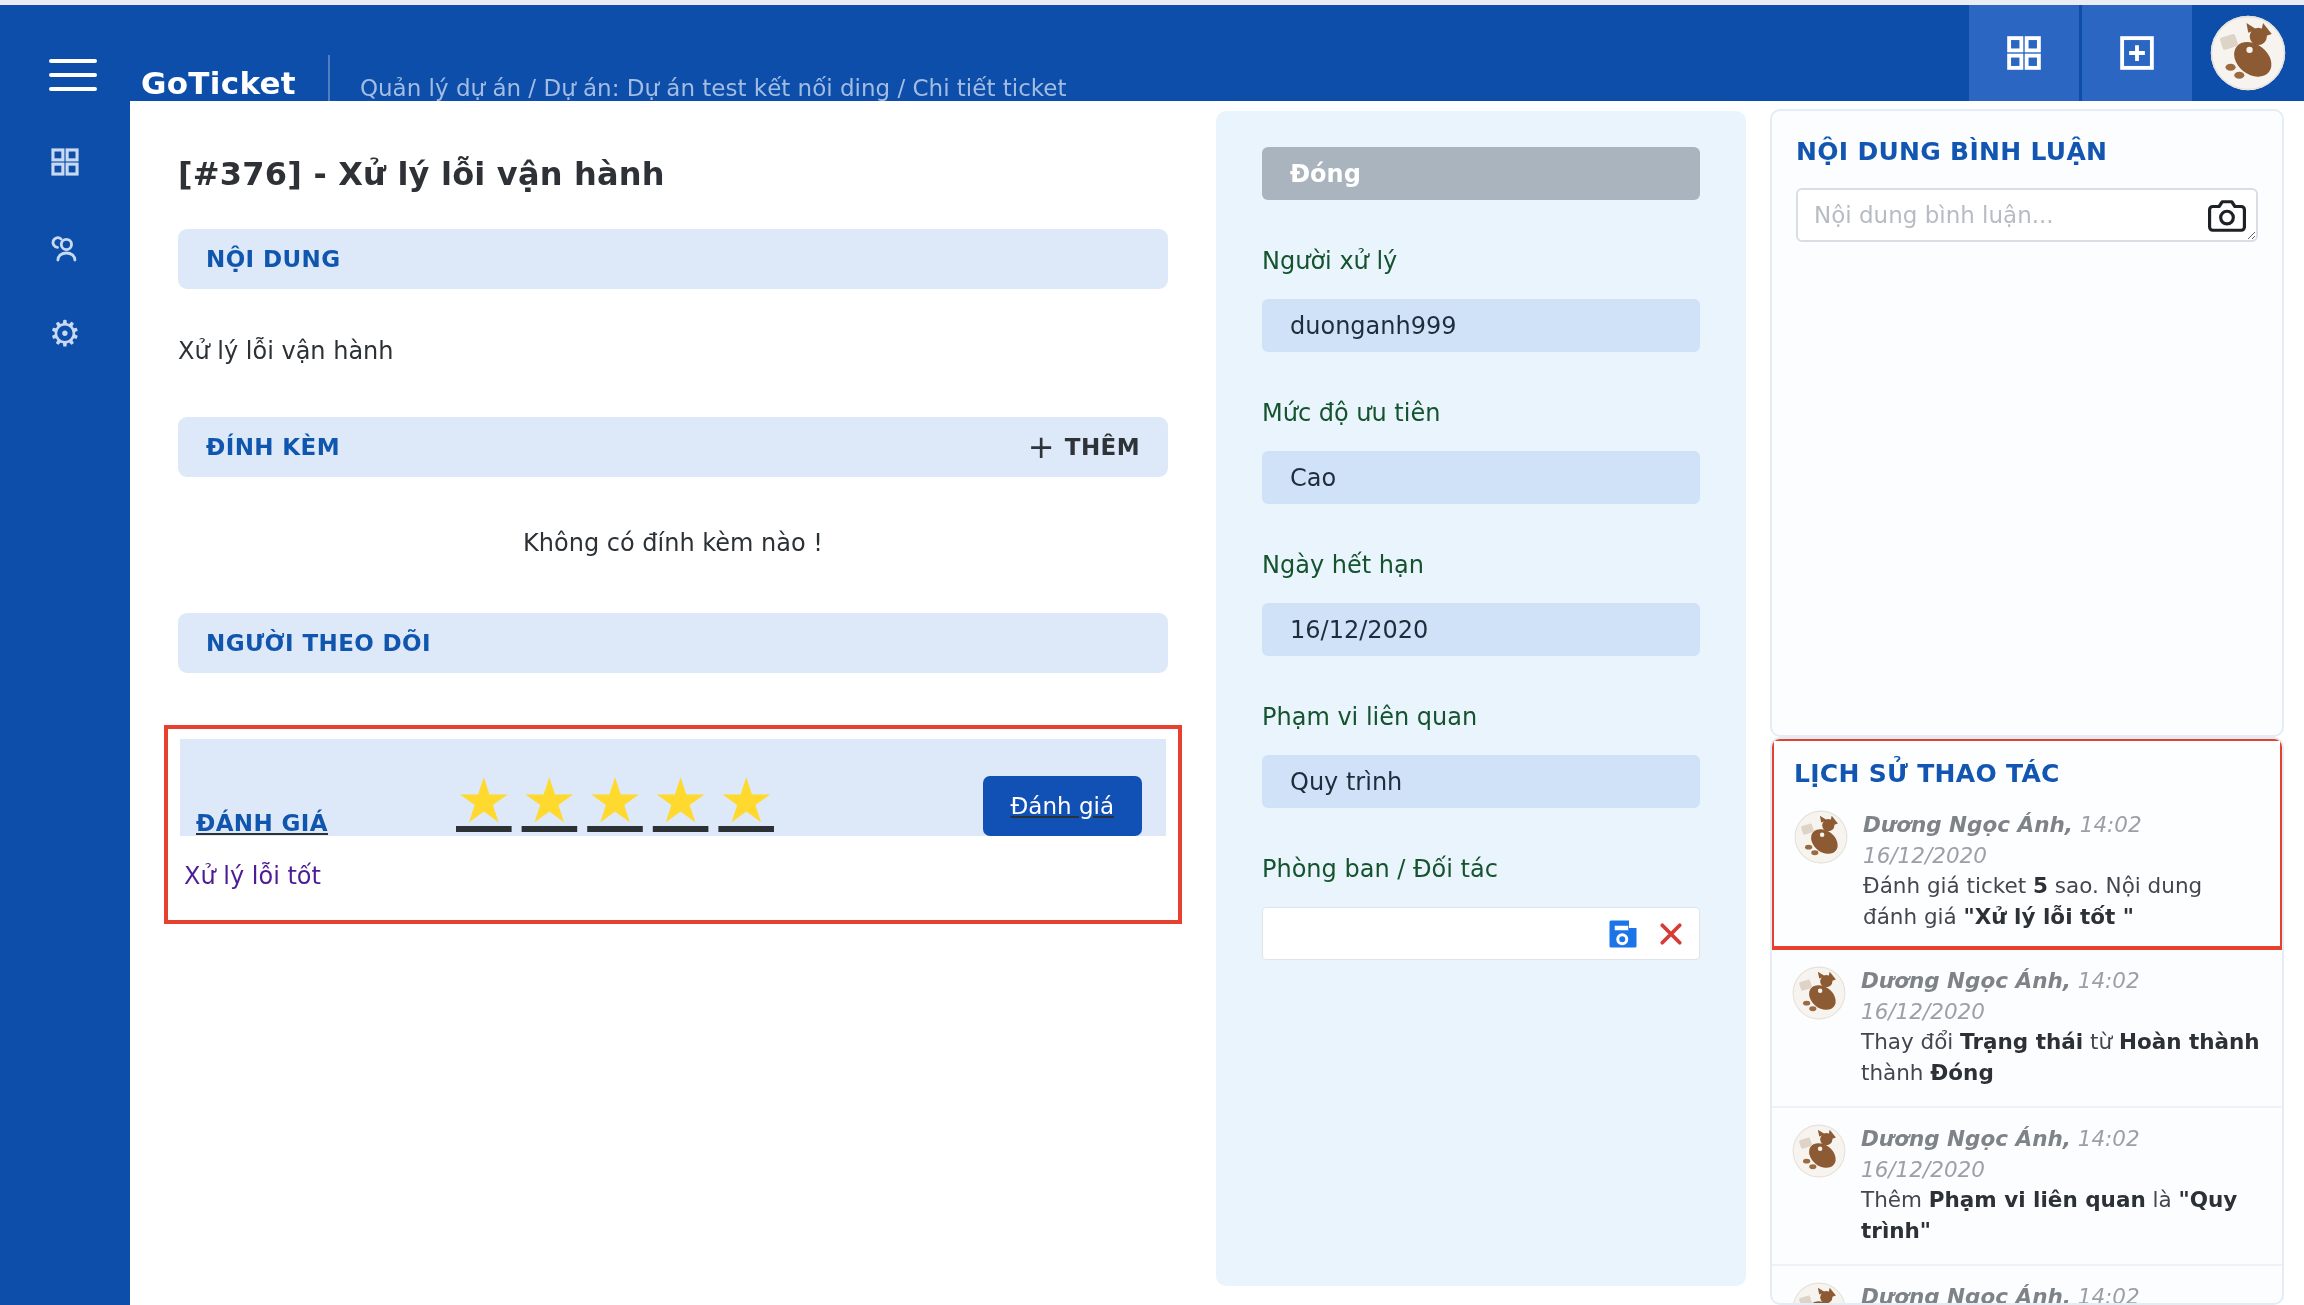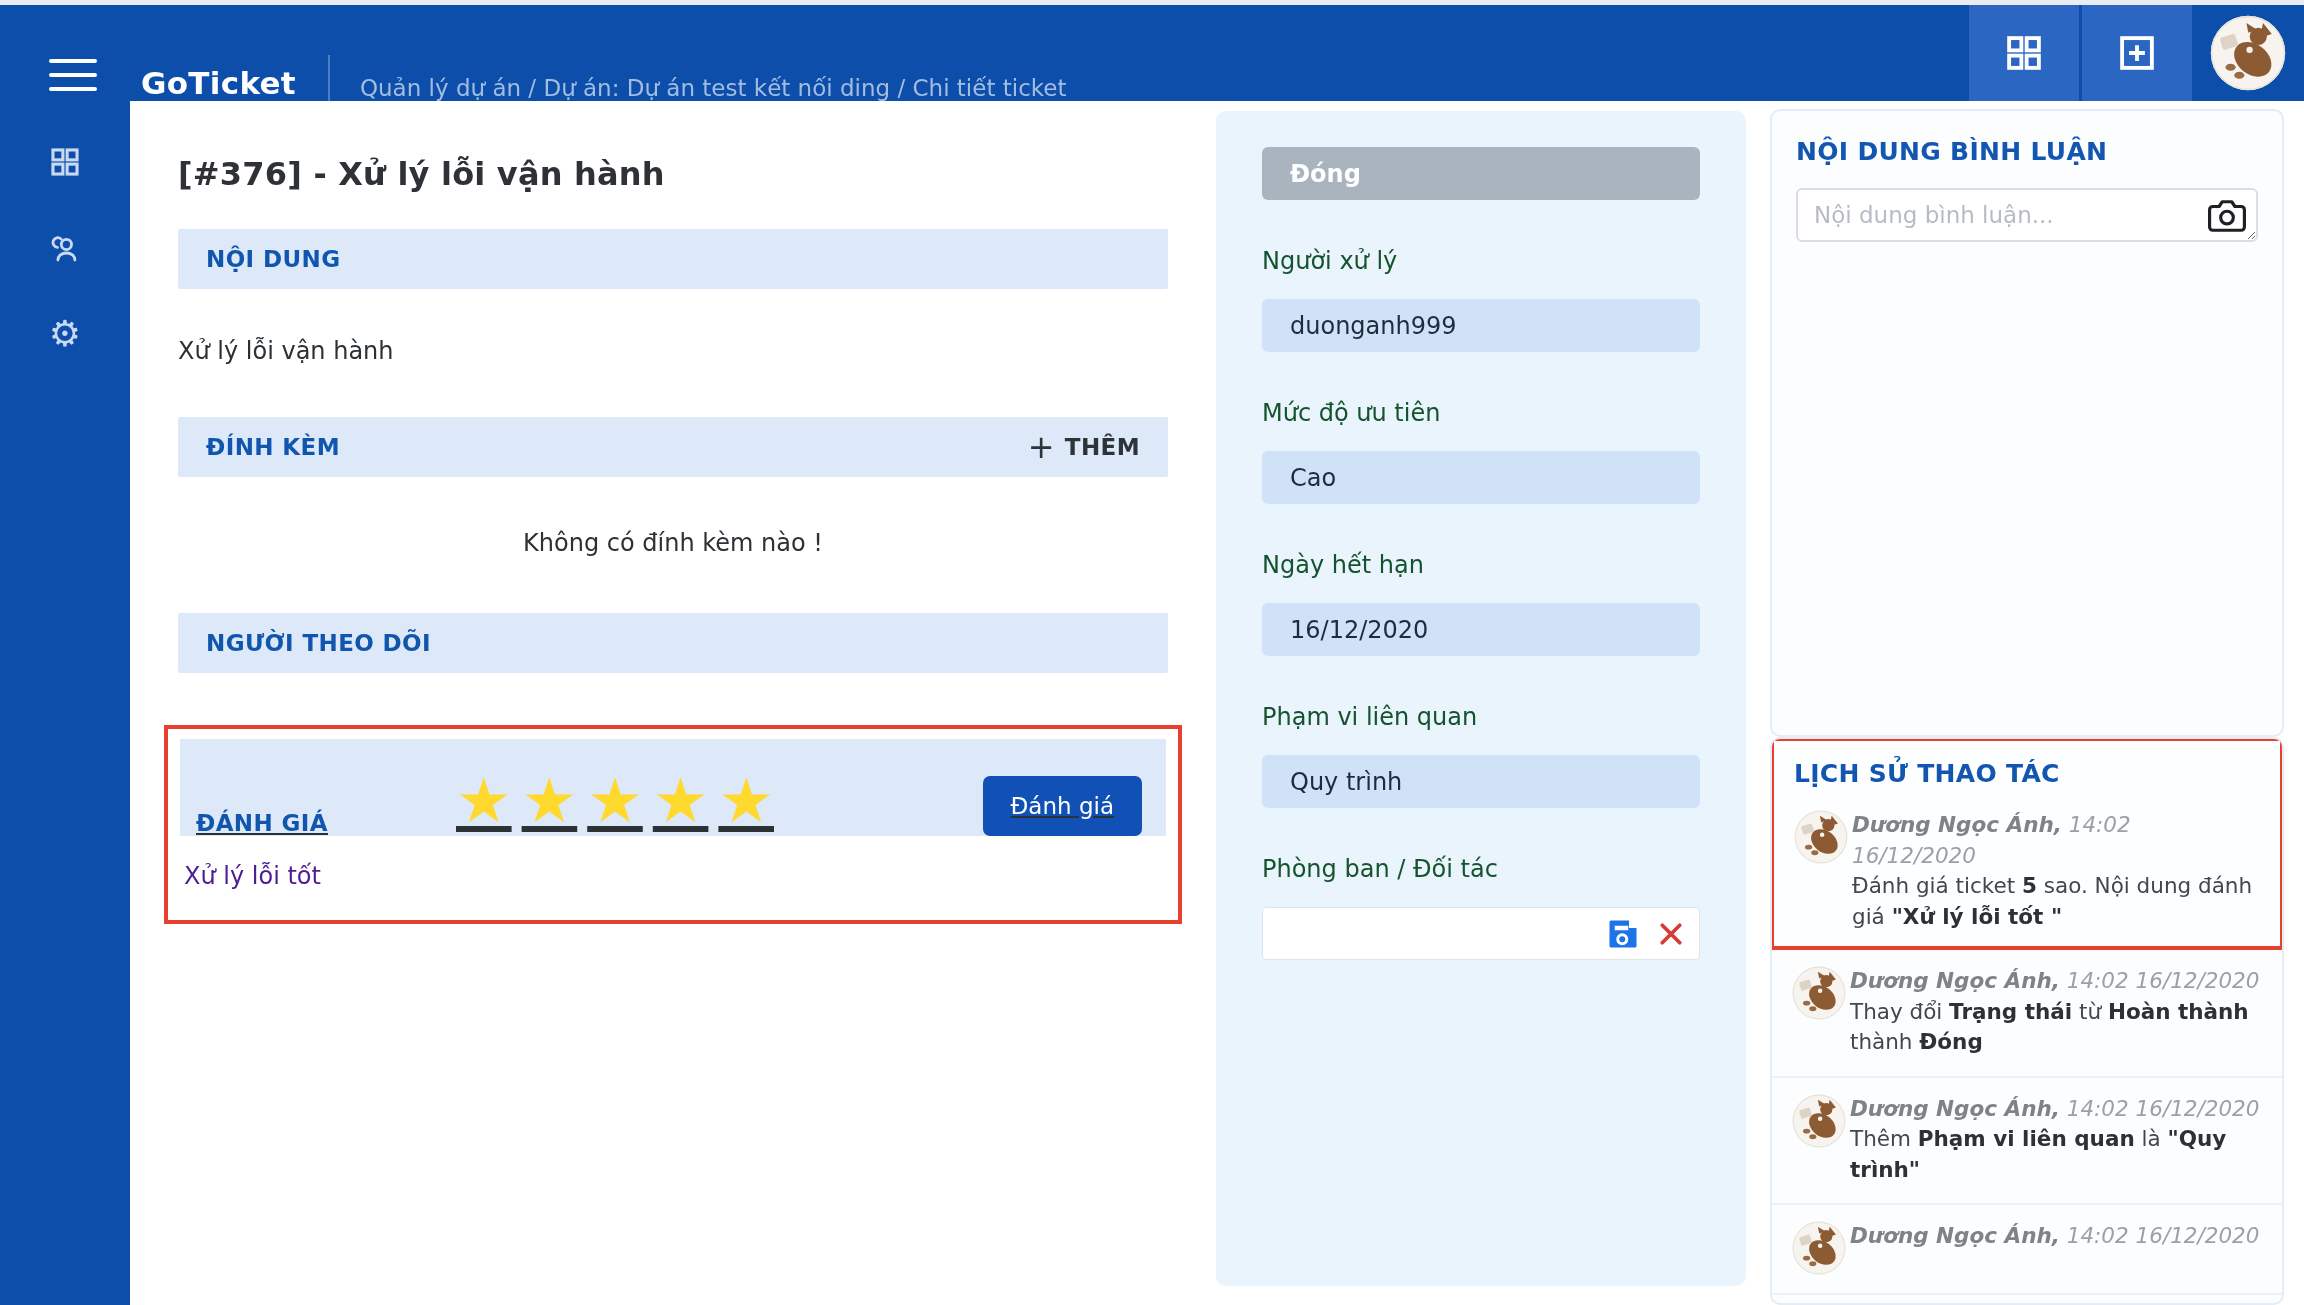--- a/index.html
+++ b/index.html
@@ -39,21 +39,21 @@
   .main { width:1086px; flex:none; padding:54px 48px 0; }
   .ticket-title { font-size:32px; font-weight:700; color:#2e3237; margin-bottom:36px; letter-spacing:.2px; }
   .actions { display:flex; align-items:center; margin-bottom:42px; }
   .btn { border:none; cursor:pointer; display:inline-flex; align-items:center; gap:14px; color:#fff; font-size:23px; font-family:inherit; border-radius:7px; }
   .btn svg { width:28px; height:28px; }
   .btn-report { background:#e2690e; height:53px; padding:0 26px; }
   .btn-follow { background:#1150b4; height:53px; padding:0 26px; margin-left:25px; }
   .created { margin-left:auto; font-style:italic; font-size:23px; color:#8a8f94; }
   .created b { color:#26292d; font-weight:700; }
 
-  .section-bar { height:60px; background:#dde9f8; border-radius:2px; display:flex; align-items:center; padding:0 28px; }
+  .section-bar { height:60px; background:#dde9f8; border-radius:9px; display:flex; align-items:center; padding:0 28px; }
   .section-title { color:#1156ae; font-weight:700; font-size:23px; letter-spacing:.4px; }
   .section-body { font-size:24px; color:#2c3136; padding:48px 0 52px; }
   .add-btn { margin-left:auto; background:none; border:none; cursor:pointer; display:flex; align-items:center; gap:10px; color:#2e3338; font-size:23px; font-weight:600; letter-spacing:.4px; font-family:inherit; }
   .add-btn .plus { font-size:32px; font-weight:400; line-height:1; }
   .empty-text { text-align:center; font-size:24px; color:#2c3136; padding:52px 0 56px; }
 
   .rating-annotation { border:4px solid #e8402e; margin:52px -14px 0; padding:10px 12px 0; background:#fff; }
   .rating-bar { height:97px; background:#dde9f8; display:flex; align-items:flex-end; padding:0 24px 0 16px;text-decoration:underline; }
   .stars { margin-left:128px; display:flex; gap:10px; align-items:center; }
   .star { font-size:62px; line-height:1; color:#ffd92e; cursor:pointer; transform:translateY(-4px); }
@@ -78,21 +78,21 @@
   .comment-box { position:relative; margin-top:22px; }
   .comment-box textarea { width:100%; height:54px; border:2px solid #d9dee4; border-radius:6px; padding:12px 62px 12px 16px; font-size:23px; font-family:inherit; color:#2c3136; background:#fff; resize:both; }
   .comment-box textarea::placeholder { color:#b7bcc3; }
   .camera-btn { position:absolute; right:12px; top:9px; background:none; border:none; cursor:pointer; color:#1d2126; }
   .camera-btn svg { width:38px; height:38px; }
 
   .history-card { flex:1; min-height:0; overflow:hidden; }
   .history-annotation { border:4px solid #e8402e; margin:-2px -2px 0; padding:18px 20px 6px; background:#fdfeff; }
   .history-annotation .panel-title { display:block; margin-bottom:12px; }
   .h-list { padding:0; }
-  .h-item { display:flex; gap:4px; padding:16px 20px 18px;justify-content:flex-end; }
+  .h-item { display:flex; gap:15px; padding:16px 20px 18px;justify-content:flex-end; }
   .h-list .h-item { border-bottom:2px solid #eef1f5; }
   .history-annotation .h-item { padding:10px 0 8px; }
   .h-avatar { width:54px; height:54px; flex:none; border-radius:50%; overflow:hidden; }
   .h-body { flex:1; min-width:0; font-size:21.5px; line-height:1.42; color:#41474d; }
   .h-meta { font-style:italic; color:#9ba0a6; }
   .h-author { font-weight:700; color:#7e8388; }
   .h-line b { color:#2c3135; font-weight:700; }
 </style>
 </head>
 <body>

